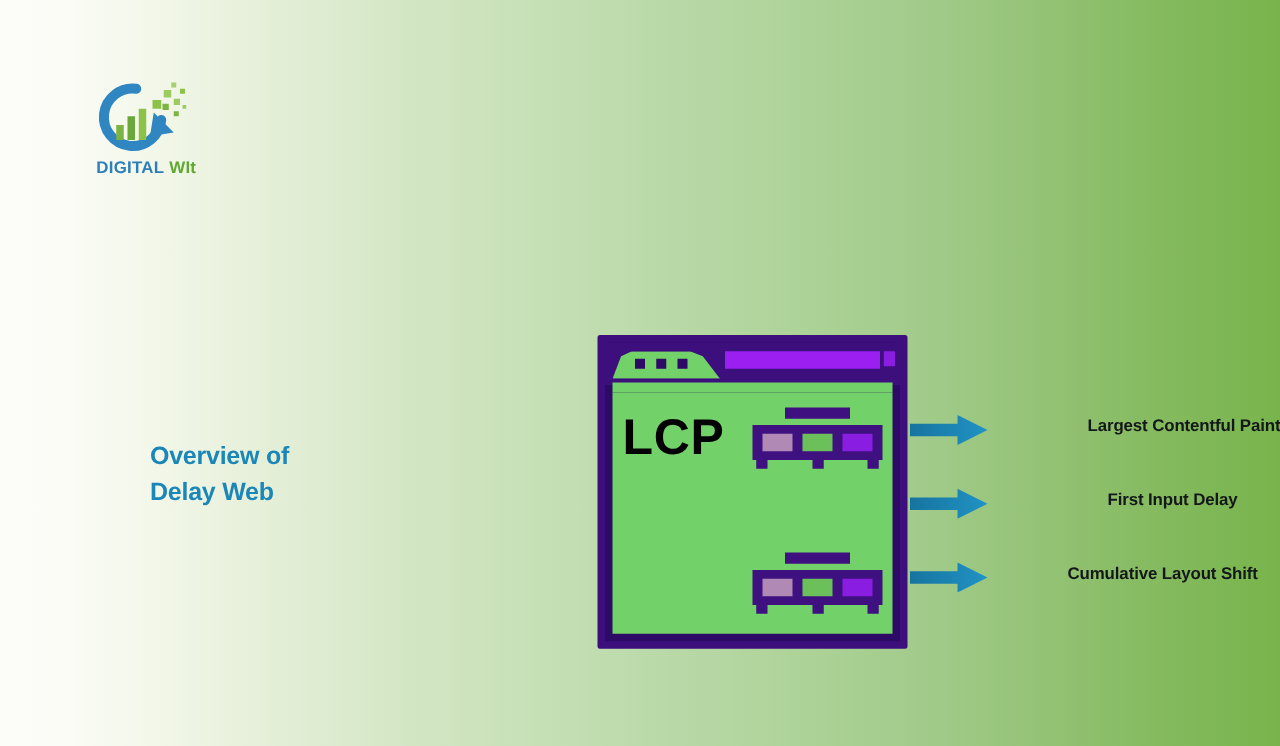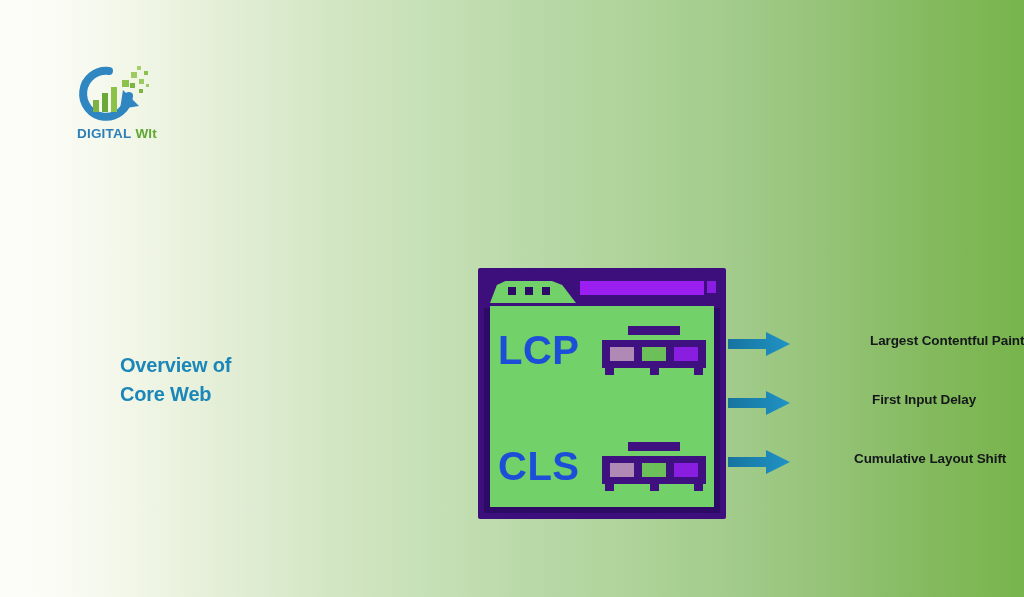--- a/index.html
+++ b/index.html
@@ -164,21 +164,21 @@
   }
   #metric-row-0 { top: 8px; }
   #metric-row-1 { top: 66px; }
   #metric-row-2 { top: 124px; }
 
   .metric-abbr {
     position: absolute;
     left: 8px;
     top: 2px;
     width: 100px;
-    color: #1d4ed8;
+    color: #000000;
     font-size: 40px;
     font-weight: bold;
     letter-spacing: 0.5px;
     line-height: 52px;
   }
 
   .metric-graphic {
     position: absolute;
     left: 112px;
     top: 4px;
@@ -242,21 +242,21 @@
     left: 0;
     top: 7px;
     color: #14181a;
     font-size: 13.5px;
     font-weight: bold;
     white-space: nowrap;
     letter-spacing: -0.1px;
     padding-left: 48px;
   }
   #callout-label-0 { left: 94px; }
-  #callout-label-1 { left: 96px; }
+  #callout-label-1 { left: 110px; }
   #callout-label-2 { left: 78px; }
 </style>
 </head>
 <body>
 
 <div id="infographic">
 
   <div id="logo">
     <div id="logo-mark">
       <svg viewBox="0 0 86 64" width="86" height="64" aria-hidden="true">
@@ -278,21 +278,21 @@
         <rect x="79" y="22" width="3" height="3" fill="#9ccc5f"></rect>
       </svg>
     </div>
     <div id="logo-text">
       <span class="logo-word-primary">DIGITAL</span><span>&nbsp;</span><span class="logo-word-secondary">WIt</span>
     </div>
   </div>
 
   <h1 id="headline">
     <span class="hl-line">Overview of</span>
-    <span class="hl-line">Core Web</span>
+    <span class="hl-line">Delay Web</span>
   </h1>
 
   <div id="browser">
     <div id="browser-frame"></div>
     <div id="browser-inner"></div>
 
     <div id="browser-titlebar">
       <div id="titlebar-tab"></div>
       <div class="titlebar-dot" id="titlebar-dot-1"></div>
       <div class="titlebar-dot" id="titlebar-dot-2"></div>
@@ -314,21 +314,20 @@
             <div class="bench-cell bench-cell-3"></div>
           </div>
           <div class="bench-leg bench-leg-1"></div>
           <div class="bench-leg bench-leg-2"></div>
           <div class="bench-leg bench-leg-3"></div>
         </div>
       </div>
 
 
       <div class="metric-row" id="metric-row-2">
-        <div class="metric-abbr">CLS</div>
         <div class="metric-graphic">
           <div class="graphic-caption"></div>
           <div class="graphic-bench">
             <div class="bench-cell bench-cell-1"></div>
             <div class="bench-cell bench-cell-2"></div>
             <div class="bench-cell bench-cell-3"></div>
           </div>
           <div class="bench-leg bench-leg-1"></div>
           <div class="bench-leg bench-leg-2"></div>
           <div class="bench-leg bench-leg-3"></div>

